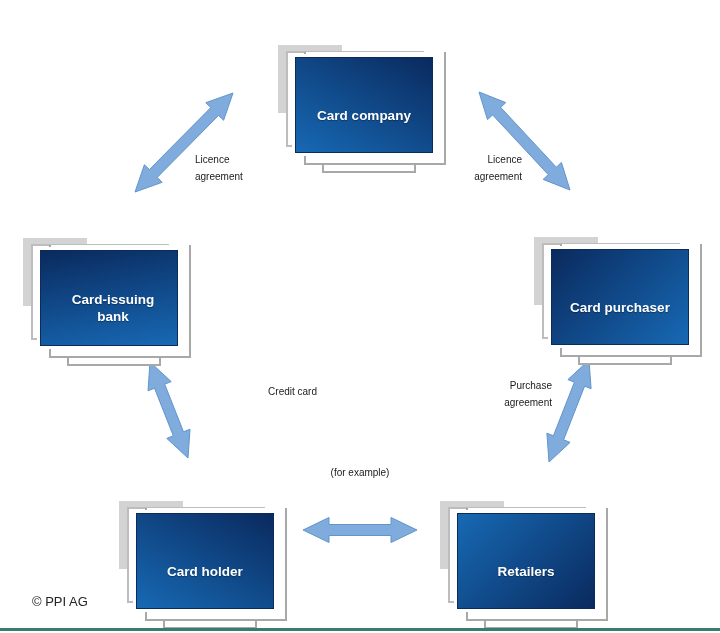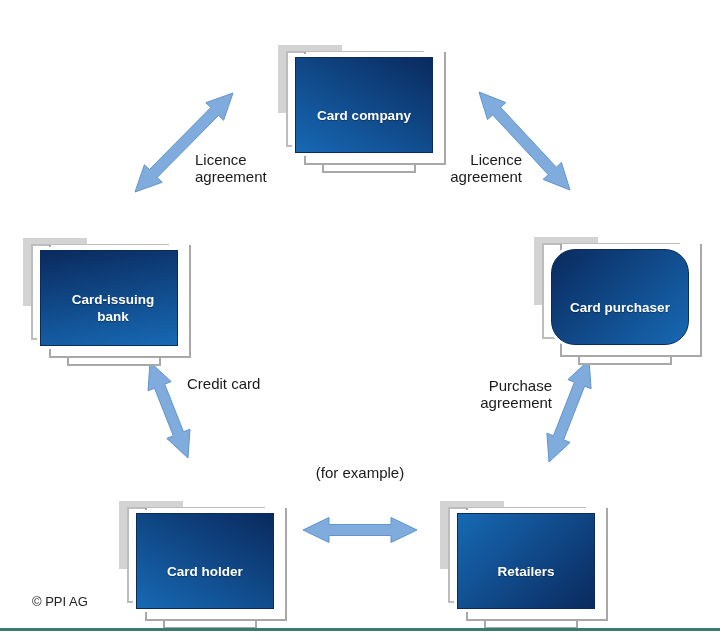--- a/index.html
+++ b/index.html
@@ -19,30 +19,30 @@
   .stand{position:absolute;left:44px;top:118px;width:94px;height:10px;background:#fff;
          border:2px solid #a8a8a8;z-index:3;}
   .screen{position:absolute;left:17px;top:12px;width:138px;height:96px;z-index:4;
           border:1px solid #0b2b5a;box-shadow:0 0 0 3px #ffffff;
           display:flex;align-items:center;justify-content:center;}
   .screen-label{color:#ffffff;font-weight:700;font-size:13.5px;line-height:17px;
                 max-width:108px;text-align:center;text-shadow:0 1px 1px rgba(0,0,0,0.35);}
   
   .g-company  {background:linear-gradient(30deg,  #1769b4 0%, #0a2a5e 100%);}
   .g-bank     {background:linear-gradient(170deg, #0a2a5e 0%, #1769b4 100%);padding-left:8px;}
-  .g-purchaser{background:linear-gradient(135deg, #0a2a5e 0%, #1769b4 100%);border-radius:24px;}
+  .g-purchaser{background:linear-gradient(135deg, #0a2a5e 0%, #1769b4 100%);}
   .g-holder   {background:linear-gradient(210deg, #0a2a5e 0%, #1769b4 100%);}
   .g-retailers{background:linear-gradient(135deg, #1769b4 0%, #0a2a5e 100%);}
 
   
   svg.arrows{position:absolute;left:0;top:0;z-index:0;}
   svg.arrows polygon{fill:#7fabdd;stroke:#6195cc;stroke-width:1;stroke-linejoin:round;}
 
   
-  .edge-label{position:absolute;color:#1a1a1a;font-size:15px;line-height:16.5px;z-index:5;}
+  .edge-label{position:absolute;color:#1a1a1a;font-size:10px;line-height:16.5px;z-index:5;}
 
   
   .copyright{position:absolute;left:20px;top:594px;font-size:13px;color:#222222;z-index:5;margin-left:12px;}
   .footer-rule{position:absolute;left:0;top:628px;width:720px;height:3px;background:#3a7d6e;z-index:5;}
 </style>
 </head>
 <body>
 
 <div class="canvas">
 
@@ -107,21 +107,21 @@
   <div class="edge-label" style="left:195px;top:152px;text-align:left;width:120px">
     <div>Licence</div>
     <div>agreement</div>
   </div>
 
   <div class="edge-label" style="left:392px;top:152px;text-align:right;width:130px">
     <div>Licence</div>
     <div>agreement</div>
   </div>
 
-  <div class="edge-label" style="left:187px;top:376px;text-align:left;width:130px">
+  <div class="edge-label" style="left:187px;top:384px;text-align:right;width:130px">
     <div>Credit card</div>
   </div>
 
   <div class="edge-label" style="left:422px;top:378px;text-align:right;width:130px">
     <div>Purchase</div>
     <div>agreement</div>
   </div>
 
   <div class="edge-label" style="left:260px;top:465px;text-align:center;width:200px">
     <div>(for example)</div>

